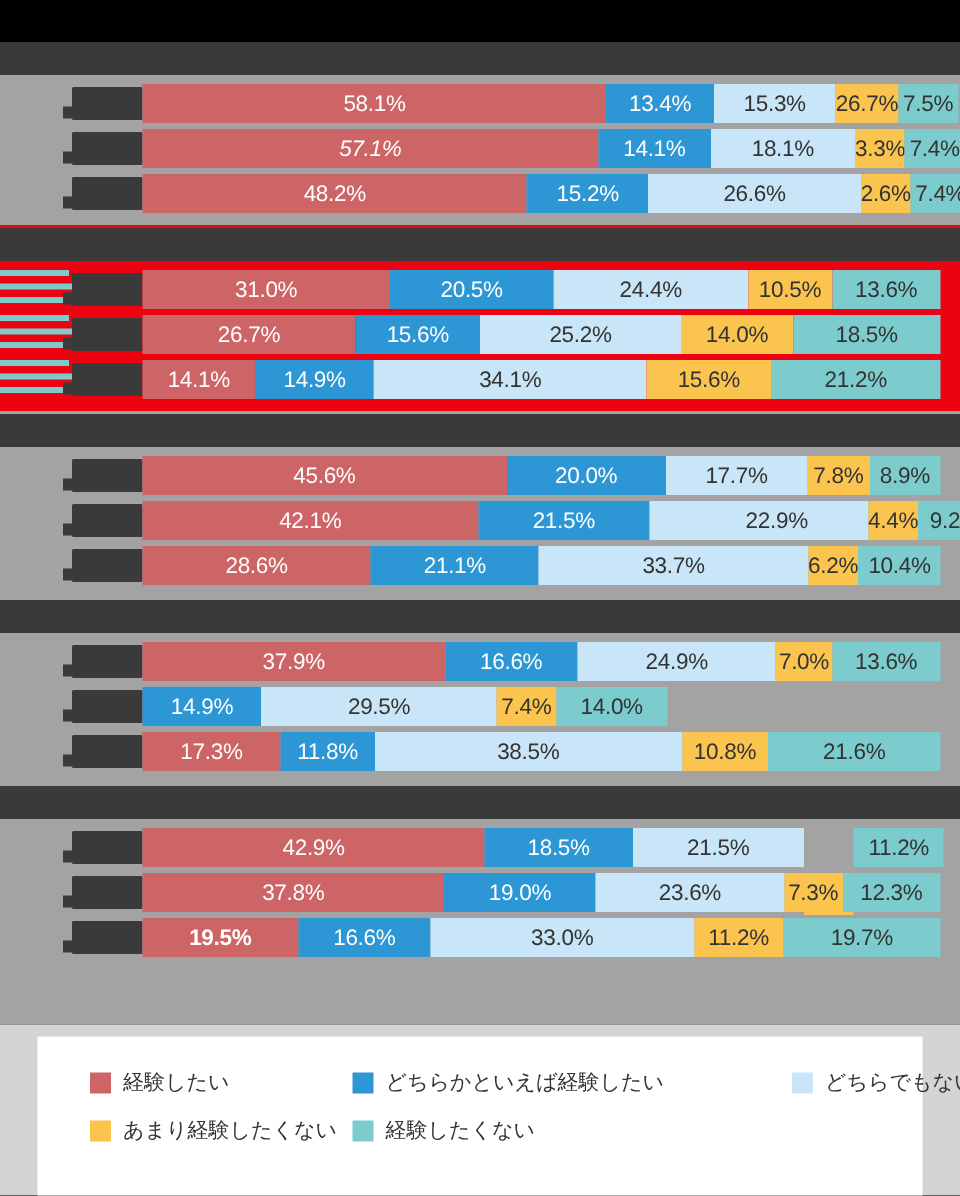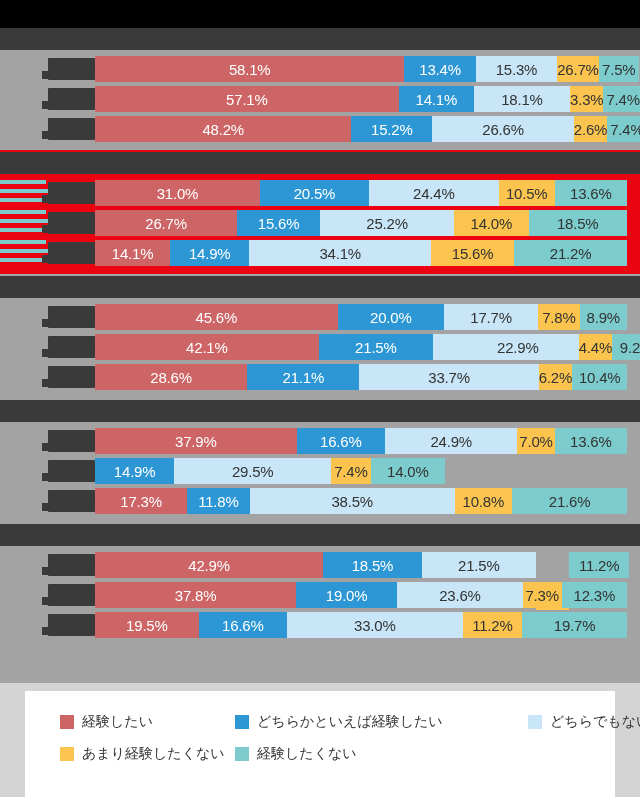--- a/index.html
+++ b/index.html
@@ -95,21 +95,21 @@
             <span>26.7%</span>
           </div>
           <div class="seg c4" style="flex: 0 0 7.50751%;">
             <span>7.5%</span>
           </div>
         </div>
       </div>
       <div class="row" style="top: 56px;">
         <div class="row-label"></div>
         <div class="bar">
-          <div class="seg c0" style="flex: 0 0 57.1%;">
+          <div class="seg c0" style="flex: 0 0 57.1%; font-style: italic;">
             <span>57.1%</span>
           </div>
           <div class="seg c1" style="flex: 0 0 14.1%;">
             <span>14.1%</span>
           </div>
           <div class="seg c2" style="flex: 0 0 18.1%;">
             <span>18.1%</span>
           </div>
           <div class="seg c3" style="flex: 0 0 3.3%;">
             <span>3.3%</span>
@@ -356,21 +356,21 @@
             <span>7.3%</span>
           </div>
           <div class="seg c4" style="flex: 0 0 12.3%;">
             <span>12.3%</span>
           </div>
         </div>
       </div>
       <div class="row" style="top: 582px;">
         <div class="row-label"></div>
         <div class="bar">
-          <div class="seg c0" style="flex: 0 0 19.5%;">
+          <div class="seg c0" style="flex: 0 0 19.5%; font-weight: bold;">
             <span>19.5%</span>
           </div>
           <div class="seg c1" style="flex: 0 0 16.6%;">
             <span>16.6%</span>
           </div>
           <div class="seg c2" style="flex: 0 0 33%;">
             <span>33.0%</span>
           </div>
           <div class="seg c3" style="flex: 0 0 11.2%;">
             <span>11.2%</span>

